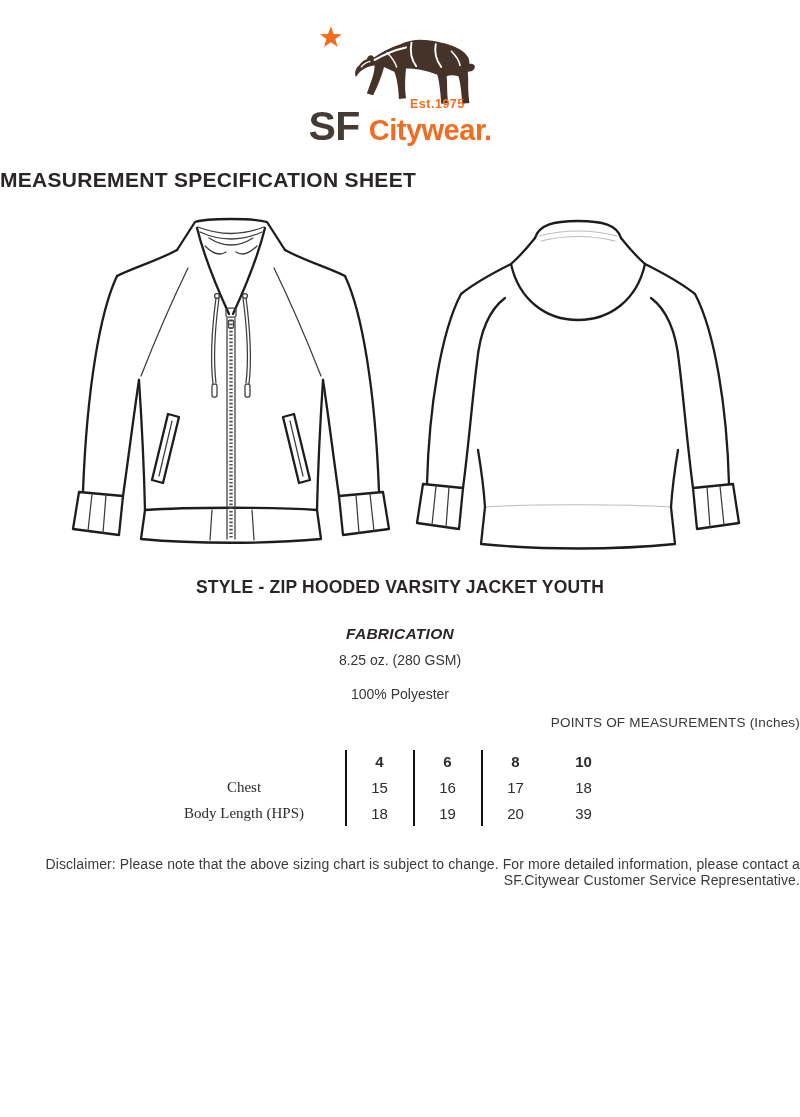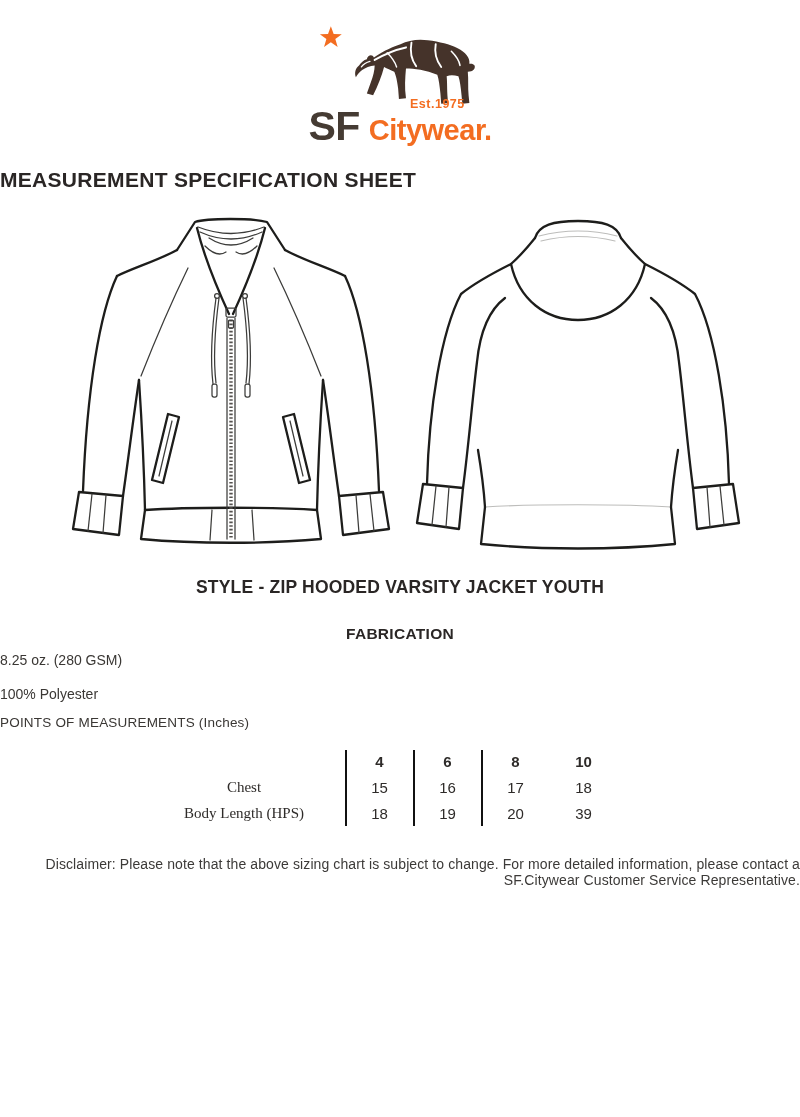--- a/index.html
+++ b/index.html
@@ -10,24 +10,24 @@
   .logo{position:relative;width:360px;margin:20px auto 0;text-align:center;}
   .logo-graphic{display:block;margin:0 auto;width:205px;height:90px;}
   .logo-text{position:relative;margin-top:-4px;line-height:1;}
   .est{position:absolute;top:-8px;left:calc(50% + 10px);font-size:12.5px;font-weight:700;letter-spacing:.5px;color:#f36d21;}
   .sf{font-size:41px;font-weight:700;color:#453b33;letter-spacing:-.5px;margin-right:9px;}
   .city{font-size:29px;font-weight:700;color:#f36d21;letter-spacing:-.5px;}
 
   
   .title{margin:21px 0 0;font-size:21px;font-weight:700;letter-spacing:.3px;color:#2a2625;}
   .style-line{margin:17px 0 0;text-align:center;font-size:17.5px;font-weight:700;letter-spacing:.2px;color:#2a2625;}
-  .section-h{margin:27px 0 0;text-align:center;font-size:15.5px;font-weight:700;letter-spacing:.3px;color:#2a2625;}
-  .body-line{margin:9px 0 0;font-size:14px;font-weight:400;color:#3a3734;}
+  .section-h{margin:27px 0 0;text-align:center;font-size:15.5px;font-weight:700;letter-spacing:.3px;color:#2a2625;font-style:italic;}
+  .body-line{margin:9px 0 0;text-align:center;font-size:14px;font-weight:400;color:#3a3734;}
   .body-line.spaced{margin-top:18px;}
-  .points-line{margin:13px 0 13px;text-align:left;font-size:13.5px;color:#3a3734;letter-spacing:.2px;}
+  .points-line{margin:13px 0 13px;text-align:right;font-size:13.5px;color:#3a3734;letter-spacing:.2px;}
   .section-h.specs{margin-top:46px;}
 
   
   .drawings{display:flex;justify-content:center;align-items:flex-start;gap:6px;margin-top:16px;height:352px;}
   .drawings svg{display:block;}
   .jacket-line{fill:none;stroke:#1d1d1b;stroke-width:2.3;stroke-linecap:round;stroke-linejoin:round;}
   .jacket-thin{fill:none;stroke:#3c3c3a;stroke-width:1.25;stroke-linecap:round;stroke-linejoin:round;}
   .jacket-lt{fill:none;stroke:#bdbdbb;stroke-width:1.2;stroke-linecap:round;}
 
   

